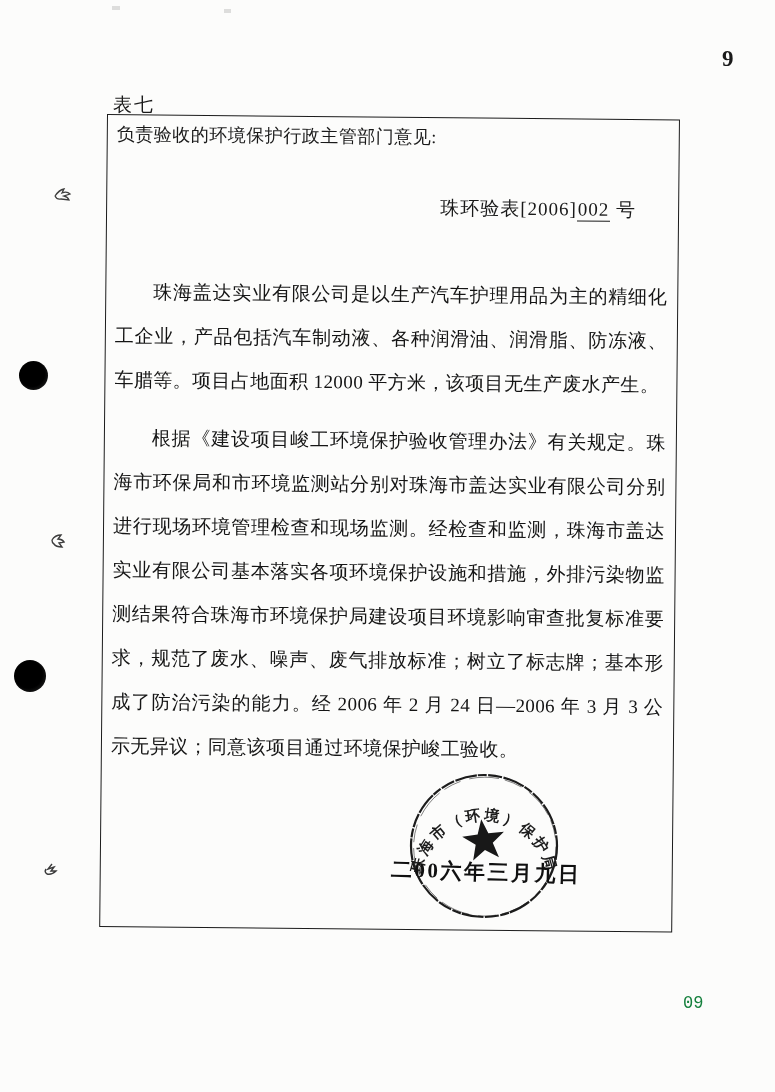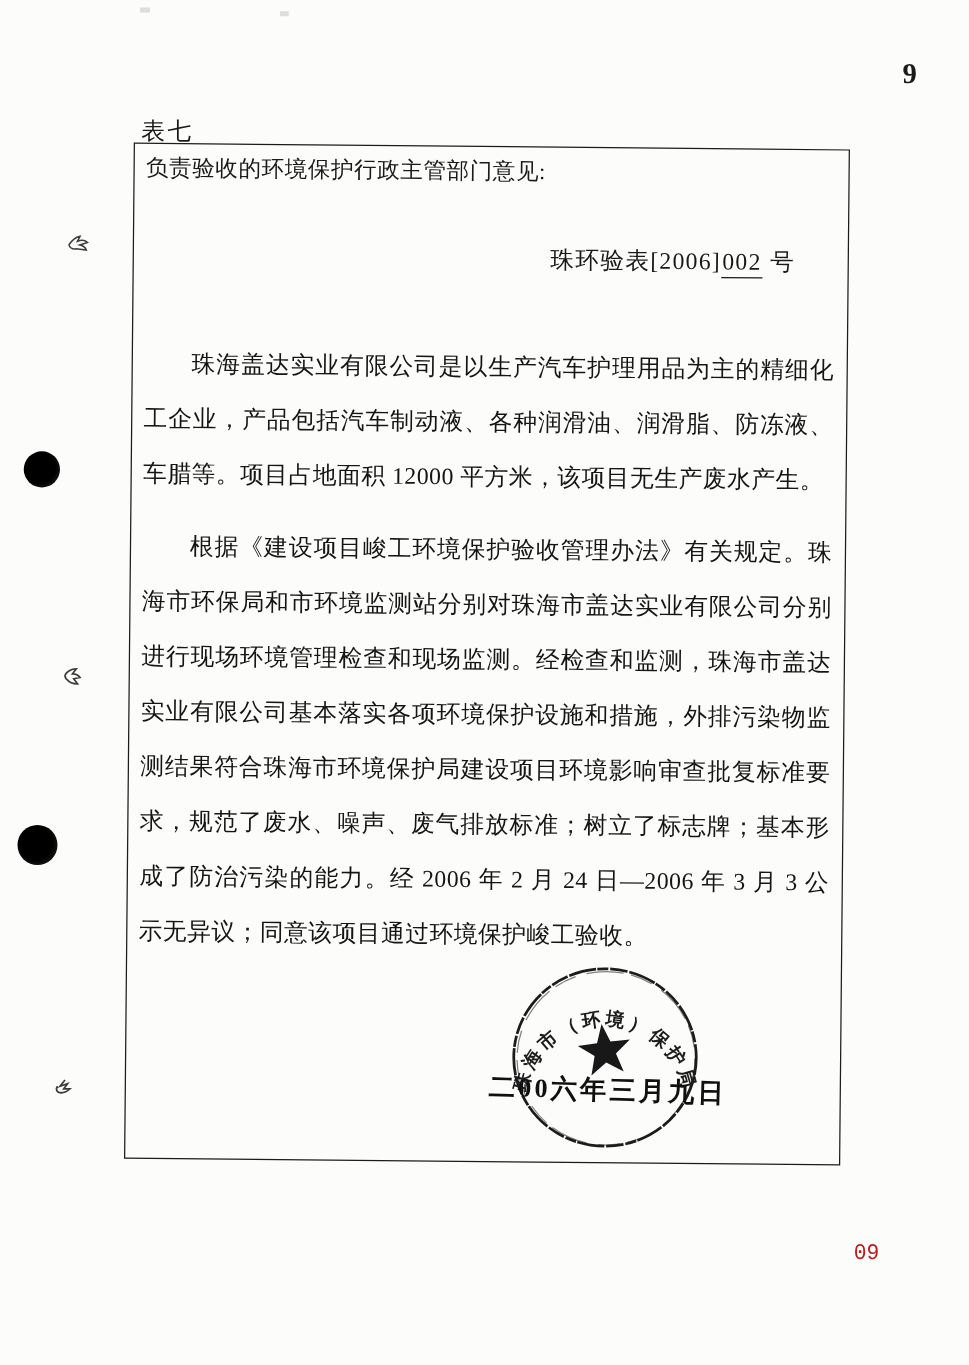--- a/index.html
+++ b/index.html
@@ -12,21 +12,21 @@
     color: #1a1a1a;
     overflow: hidden;
   }
   .page-number {
     position: absolute; top: 46px; left: 722px;
     font-size: 23px; font-weight: 700; letter-spacing: 1px;
   }
   .footer-number {
     position: absolute; top: 994px; left: 683px;
     font-size: 17px; font-family: "Liberation Mono", "DejaVu Sans Mono", monospace;
-    color: #b91c1c; transform: scaleY(1.05);
+    color: #15803d; transform: scaleY(1.05);
   }
   .table-label {
     position: absolute; top: 92px; left: 113px;
     font-size: 19px; letter-spacing: 2px; text-align: right;
   }
   .form-box {
     position: absolute; top: 114px; left: 107px;
     width: 573px; height: 813px;
     border: 1.6px solid #1c1c1c;
     transform: rotate(0.55deg);

